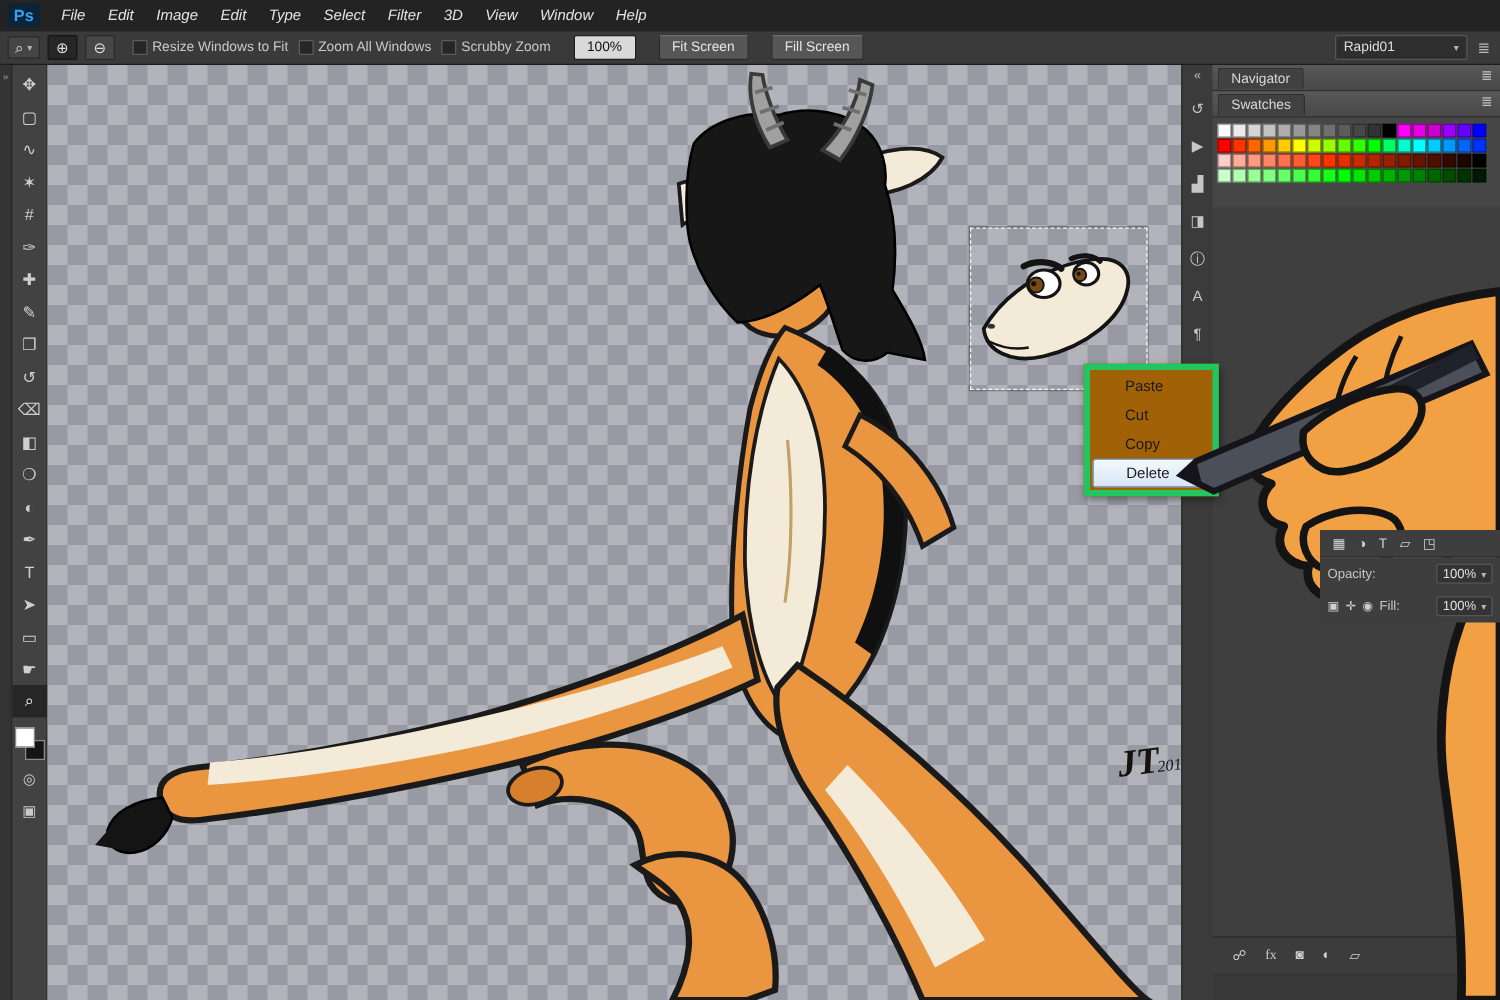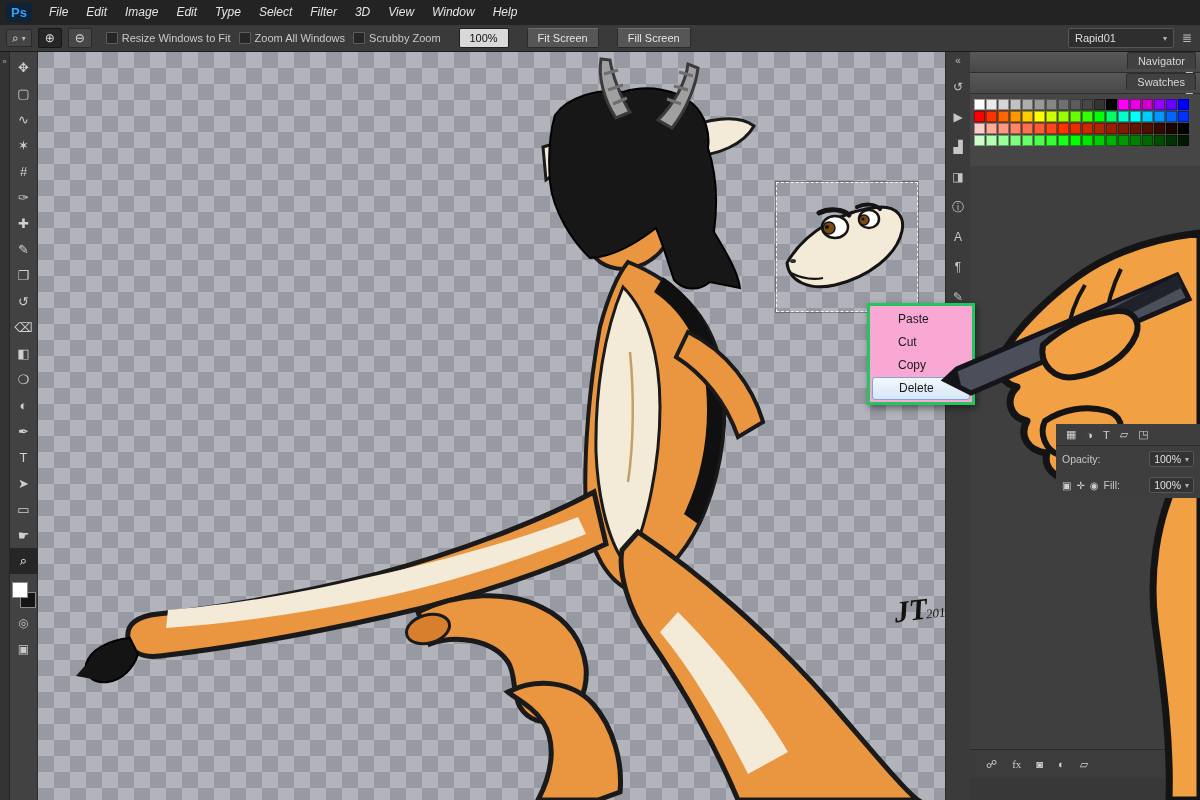--- a/index.html
+++ b/index.html
@@ -54,38 +54,38 @@
           background-size:32px 32px;background-position:0 0,16px 16px;}
   .artwork{position:absolute;inset:0;z-index:1;}
   .marquee{position:absolute;left:738px;top:130px;width:140px;height:128px;z-index:3;
            border:1px dashed #f6f6f6;box-shadow:0 0 0 1px rgba(30,30,30,.35);}
   .signature{position:absolute;left:856px;top:540px;z-index:2;color:#15120e;transform:rotate(-7deg);
              font-family:"Liberation Serif",serif;font-style:italic;white-space:nowrap;}
   .sig-initials{font-size:30px;font-weight:bold;}
   .sig-year{font-size:13px;margin-left:-2px;}
 
   
-  .context-menu{position:absolute;left:867px;top:291px;width:108px;z-index:4;background:#f9a8d4;
-                border:3px solid #22c55e;box-shadow:2px 3px 7px rgba(0,0,0,.45);padding:2px;box-sizing:border-box;margin-top:12px;}
+  .context-menu{position:absolute;left:867px;top:291px;width:108px;z-index:4;background:#a16207;
+                border:5px solid #22c55e;box-shadow:2px 3px 7px rgba(0,0,0,.45);padding:2px;box-sizing:border-box;}
   .ctx-item{height:23px;line-height:23px;padding-left:26px;font-size:12px;color:#1a1a1a;}
   .ctx-item.active{background:linear-gradient(#f3f8fd,#d7e6f7);border:1px solid #7da7d9;border-radius:3px;
                    height:21px;line-height:21px;}
 
   
   .right-strip{position:absolute;top:52px;left:945px;width:25px;bottom:0;background:#3b3b3b;
                border-left:1px solid #2c2c2c;display:flex;flex-direction:column;align-items:center;
                padding-top:3px;box-sizing:border-box;z-index:1;}
   .strip-collapse{color:#bbb;font-size:10px;margin-bottom:6px;}
   .strip-icon{width:25px;height:30px;display:flex;align-items:center;justify-content:center;color:#c6c6c6;font-size:12px;}
 
   
   .panels{position:absolute;top:52px;left:970px;right:0;bottom:0;background:#3f3f3f;
           display:flex;flex-direction:column;z-index:1;}
   .panel-header{height:20px;background:linear-gradient(#585858,#484848);border-bottom:1px solid #2e2e2e;
-                display:flex;align-items:flex-end;padding:0 4px;flex-direction:column;}
+                display:flex;align-items:center;padding:0 4px;}
   .panel-tab{background:#414141;border:1px solid #2e2e2e;border-bottom:none;color:#d8d8d8;
              font-size:11px;padding:2px 10px;border-radius:3px 3px 0 0;}
   .panel-menu-icon{margin-left:auto;color:#bfbfbf;font-size:11px;padding:0 2px 3px 0;}
   .nav-body{background:#464646;padding:5px 6px 3px;}
   .nav-thumb{position:relative;height:104px;border:1px solid #2e2e2e;
              background-color:#989aa3;
              background-image:linear-gradient(45deg,#b2b3bb 25%,transparent 25%,transparent 75%,#b2b3bb 75%),
                               linear-gradient(45deg,#b2b3bb 25%,transparent 25%,transparent 75%,#b2b3bb 75%);
              background-size:16px 16px;background-position:0 0,8px 8px;}
   .view-box{position:absolute;left:24px;right:24px;top:6px;bottom:10px;border:2px solid #e8433c;}

